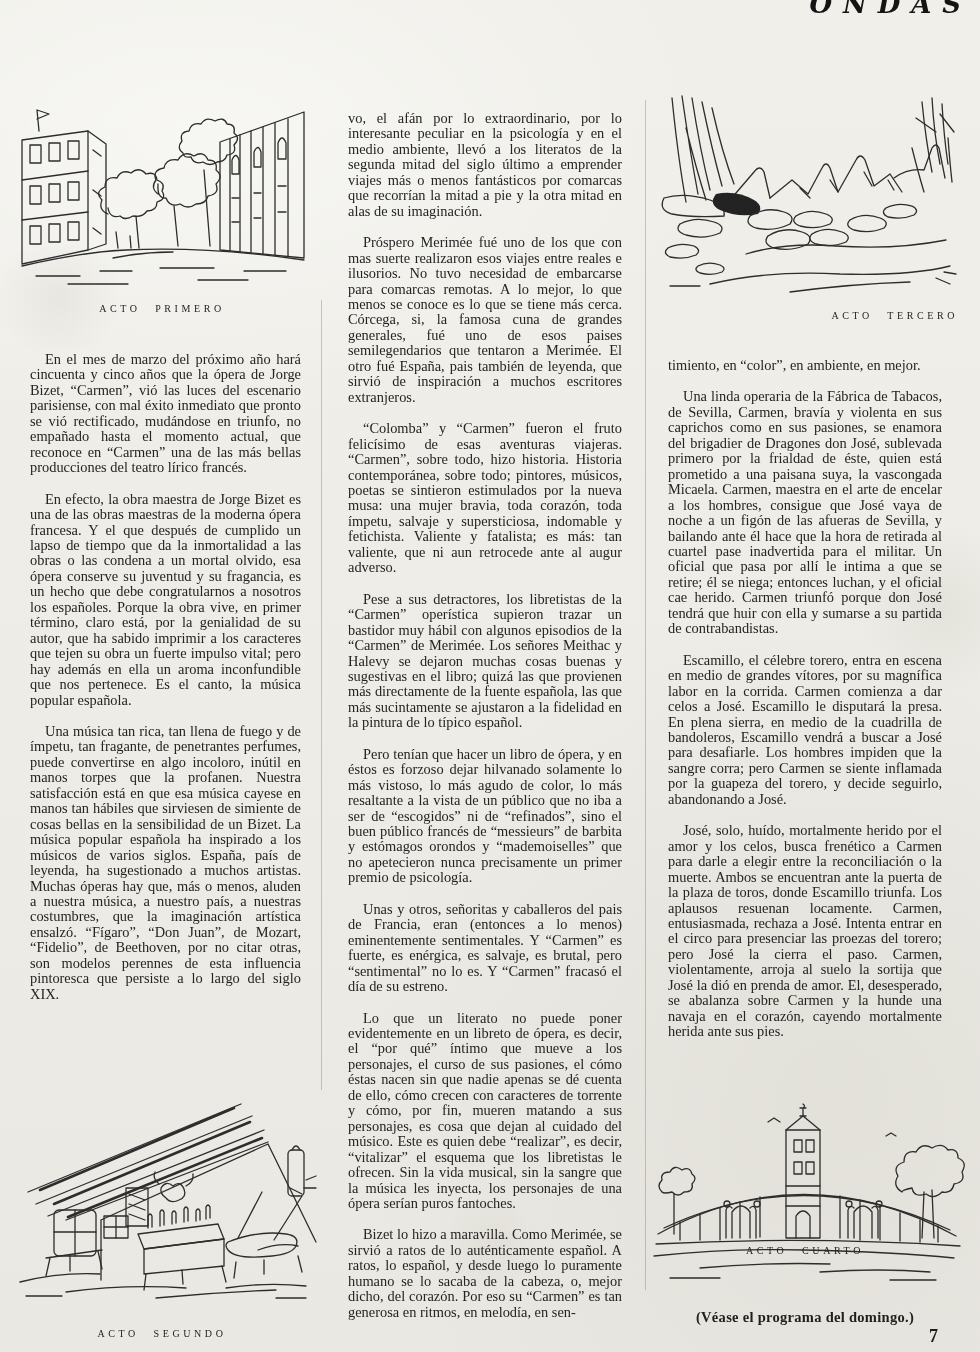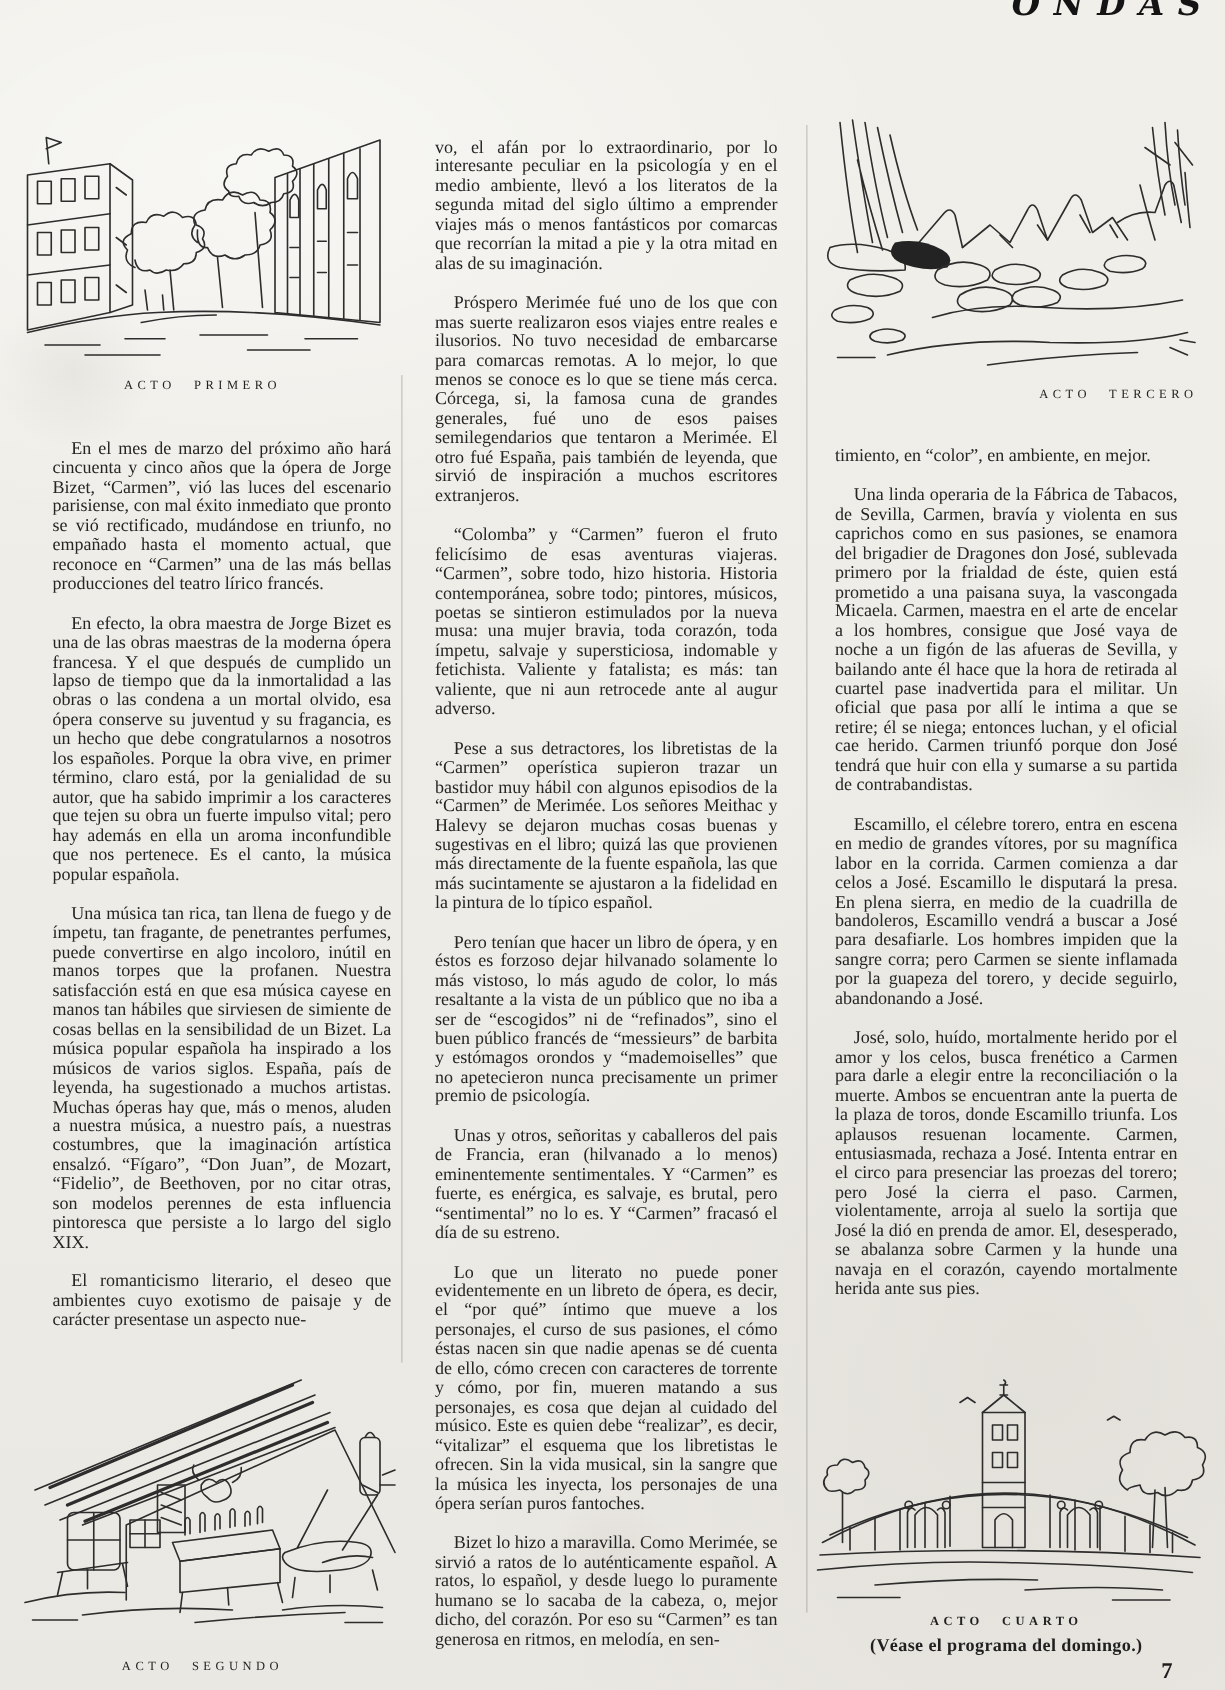--- a/index.html
+++ b/index.html
@@ -91,25 +91,24 @@
         <path d="M175 55 q-7 -5 -1 -12 q-3 -9 7 -10 q2 -9 12 -7 q5 -8 14 -3 q9 -5 12 3 q9 0 7 9 q7 5 0 12 q3 9 -7 10 q-2 7 -10 7 q-7 5 -14 0 q-9 3 -12 -5 q-8 1 -8 -4"></path>
         <path d="M128 118 l3 32 M166 108 l4 40 M196 72 l6 76"></path>
         <path d="M14 168 q60 -14 104 -16 q80 -4 178 10"></path>
         <path d="M28 178 h44 M92 173 h32 M152 170 h54 M236 173 h42 M60 186 h60 M190 182 h50"></path>
         <path d="M105 160 q30 -6 60 -6"></path>
       </g>
     </svg>
   </figure>
   <div class="caption" style="left:12px; top:303px; width:300px;">ACTO PRIMERO</div>
 
-  <div class="bodycol" style="left:26px; top:336px; width:303px; height:752px;">
+  <div class="bodycol" style="left:14px; top:336px; width:303px; height:752px;">
     <p>En el mes de marzo del próximo año hará cincuenta y cinco años que la ópera de Jorge Bizet, “Carmen”, vió las luces del escenario parisiense, con mal éxito inmediato que pronto se vió rectificado, mudándose en triunfo, no empañado hasta el momento actual, que reconoce en “Carmen” una de las más bellas producciones del teatro lírico francés.</p>
     <p>En efecto, la obra maestra de Jorge Bizet es una de las obras maestras de la moderna ópera francesa. Y el que después de cumplido un lapso de tiempo que da la inmortalidad a las obras o las condena a un mortal olvido, esa ópera conserve su juventud y su fragancia, es un hecho que debe congratularnos a nosotros los españoles. Porque la obra vive, en primer término, claro está, por la genialidad de su autor, que ha sabido imprimir a los caracteres que tejen su obra un fuerte impulso vital; pero hay además en ella un aroma inconfundible que nos pertenece. Es el canto, la música popular española.</p>
     <p>Una música tan rica, tan llena de fuego y de ímpetu, tan fragante, de penetrantes perfumes, puede convertirse en algo incoloro, inútil en manos torpes que la profanen. Nuestra satisfacción está en que esa música cayese en manos tan hábiles que sirviesen de simiente de cosas bellas en la sensibilidad de un Bizet. La música popular española ha inspirado a los músicos de varios siglos. España, país de leyenda, ha sugestionado a muchos artistas. Muchas óperas hay que, más o menos, aluden a nuestra música, a nuestro país, a nuestras costumbres, que la imaginación artística ensalzó. “Fígaro”, “Don Juan”, de Mozart, “Fidelio”, de Beethoven, por no citar otras, son modelos perennes de esta influencia pintoresca que persiste a lo largo del siglo XIX.</p>
-    <p>El romanticismo literario, el deseo que ambientes cuyo exotismo de paisaje y de carácter presentase un aspecto nue-</p>
   </div>
 
   <figure style="left:6px; top:1092px; width:318px; height:215px;">
     <svg viewBox="0 0 318 215">
       <g class="sk">
         <path d="M22 100 L235 12 M30 112 L246 24 M42 124 L258 38"></path>
         <path d="M60 128 L262 50"></path>
       </g>
       <g class="sk-b">
         <path d="M34 98 L228 16 M48 112 L244 30 M62 125 L256 46"></path>
@@ -140,21 +139,21 @@
     </svg>
   </figure>
   <div class="caption" style="left:12px; top:1328px; width:300px;">ACTO SEGUNDO</div>
 
   <div class="bodycol" style="left:332px; top:95px; width:306px; height:1252px;">
     <p class="no-indent">vo, el afán por lo extraordinario, por lo interesante peculiar en la psicología y en el medio ambiente, llevó a los literatos de la segunda mitad del siglo último a emprender viajes más o menos fantásticos por comarcas que recorrían la mitad a pie y la otra mitad en alas de su imaginación.</p>
     <p>Próspero Merimée fué uno de los que con mas suerte realizaron esos viajes entre reales e ilusorios. No tuvo necesidad de embarcarse para comarcas remotas. A lo mejor, lo que menos se conoce es lo que se tiene más cerca. Córcega, si, la famosa cuna de grandes generales, fué uno de esos paises semilegendarios que tentaron a Merimée. El otro fué España, pais también de leyenda, que sirvió de inspiración a muchos escritores extranjeros.</p>
     <p>“Colomba” y “Carmen” fueron el fruto felicísimo de esas aventuras viajeras. “Carmen”, sobre todo, hizo historia. Historia contemporánea, sobre todo; pintores, músicos, poetas se sintieron estimulados por la nueva musa: una mujer bravia, toda corazón, toda ímpetu, salvaje y supersticiosa, indomable y fetichista. Valiente y fatalista; es más: tan valiente, que ni aun retrocede ante al augur adverso.</p>
     <p>Pese a sus detractores, los libretistas de la “Carmen” operística supieron trazar un bastidor muy hábil con algunos episodios de la “Carmen” de Merimée. Los señores Meithac y Halevy se dejaron muchas cosas buenas y sugestivas en el libro; quizá las que provienen más directamente de la fuente española, las que más sucintamente se ajustaron a la fidelidad en la pintura de lo típico español.</p>
     <p>Pero tenían que hacer un libro de ópera, y en éstos es forzoso dejar hilvanado solamente lo más vistoso, lo más agudo de color, lo más resaltante a la vista de un público que no iba a ser de “escogidos” ni de “refinados”, sino el buen público francés de “messieurs” de barbita y estómagos orondos y “mademoiselles” que no apetecieron nunca precisamente un primer premio de psicología.</p>
-    <p>Unas y otros, señoritas y caballeros del pais de Francia, eran (hilvanado a lo menos) eminentemente sentimentales. Y “Carmen” es fuerte, es enérgica, es salvaje, es brutal, pero “sentimental” no lo es. Y “Carmen” fracasó el día de su estreno.</p>
+    <p>Unas y otros, señoritas y caballeros del pais de Francia, eran (entonces a lo menos) eminentemente sentimentales. Y “Carmen” es fuerte, es enérgica, es salvaje, es brutal, pero “sentimental” no lo es. Y “Carmen” fracasó el día de su estreno.</p>
     <p>Lo que un literato no puede poner evidentemente en un libreto de ópera, es decir, el “por qué” íntimo que mueve a los personajes, el curso de sus pasiones, el cómo éstas nacen sin que nadie apenas se dé cuenta de ello, cómo crecen con caracteres de torrente y cómo, por fin, mueren matando a sus personajes, es cosa que dejan al cuidado del músico. Este es quien debe “realizar”, es decir, “vitalizar” el esquema que los libretistas le ofrecen. Sin la vida musical, sin la sangre que la música les inyecta, los personajes de una ópera serían puros fantoches.</p>
     <p>Bizet lo hizo a maravilla. Como Merimée, se sirvió a ratos de lo auténticamente español. A ratos, lo español, y desde luego lo puramente humano se lo sacaba de la cabeza, o, mejor dicho, del corazón. Por eso su “Carmen” es tan generosa en ritmos, en melodía, en sen-</p>
   </div>
 
   <figure style="left:650px; top:88px; width:318px; height:212px;">
     <svg viewBox="0 0 318 212">
       <g class="sk">
         <path d="M22 10 q6 60 14 104 M32 8 q8 56 16 98 M42 10 q8 52 18 92 M52 14 q10 48 20 84 M62 20 q10 44 22 76 M36 40 q10 40 20 72"></path>
         <path d="M14 110 q20 -6 46 2 q16 6 14 16 q-30 2 -52 -2 q-14 -4 -8 -16"></path>
         <path d="M80 112 L104 84 q6 -8 10 0 L120 110"></path>
@@ -216,18 +215,18 @@
           <circle cx="239" cy="108" r="3"></circle>
         <path d="M262 96 q-10 -6 -4 -16 q-6 -10 6 -14 q0 -12 12 -10 q6 -10 16 -4 q10 -6 16 2 q10 -2 10 8 q10 4 4 14 q4 10 -8 12 q-2 10 -12 8 q-8 8 -16 2 q-12 4 -14 -6 q-10 2 -10 4"></path>
         <path d="M284 96 l-2 46 M292 94 l2 48"></path>
         <path d="M22 96 q-6 -6 0 -12 q-2 -8 8 -8 q4 -8 12 -2 q8 -4 10 4 q6 4 0 10 q2 8 -8 8 q-6 6 -12 0 q-8 2 -10 0"></path>
         <path d="M34 98 l0 40"></path>
         <path d="M14 160 q80 -8 150 -6 q90 2 150 8 M60 172 q70 -6 130 -4 M180 176 q60 -4 110 0 M30 182 h50 M250 184 h46"></path>
         <path d="M128 26 l6 -4 l6 4 M246 40 l5 -3 l5 3"></path>
       </g>
     </svg>
   </figure>
-  <div class="caption" style="left:652px; top:1292px; width:306px;font-weight:bold;">ACTO CUARTO</div>
+  <div class="caption" style="left:652px; top:1245px; width:306px;">ACTO CUARTO</div>
   <div class="caption-note" style="left:652px; top:1309px; width:306px;">(Véase el programa del domingo.)</div>
 
   <div class="pagenum">7</div>
 
 </div>
 
 </body></html>

